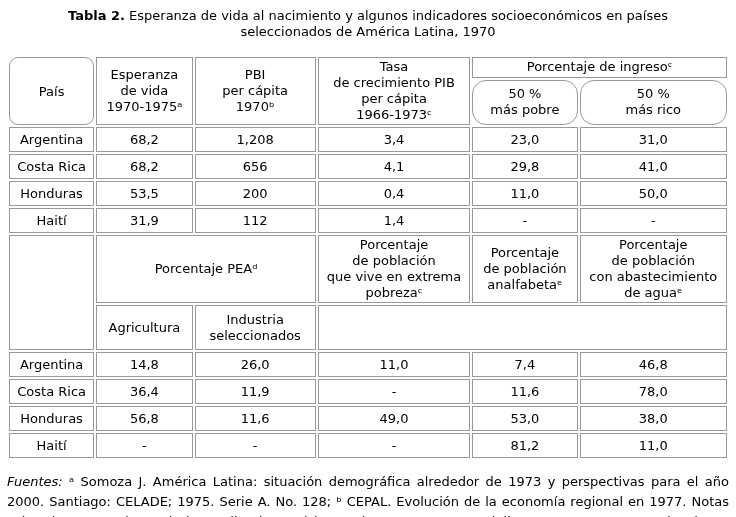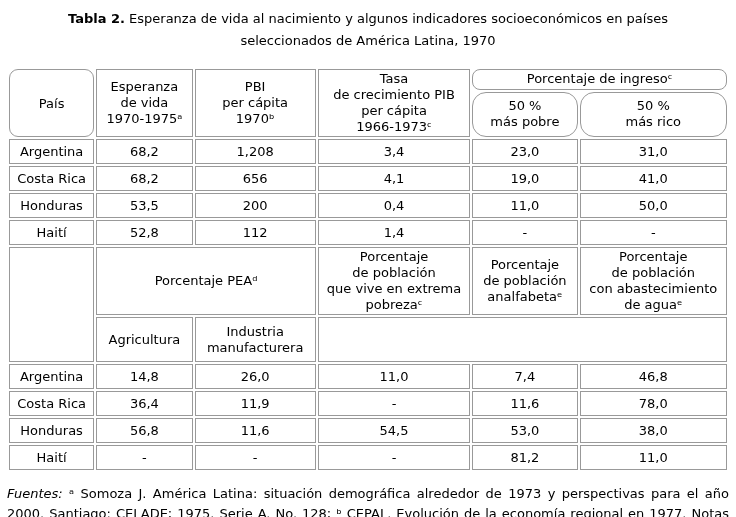--- a/index.html
+++ b/index.html
@@ -9,21 +9,21 @@
     background: #ffffff;
     color: #000000;
     font-family: "DejaVu Sans", "Liberation Sans", sans-serif;
   }
   .title {
     width: 660px;
     margin: 0 auto;
     padding-top: 8px;
     text-align: center;
     font-size: 13px;
-    line-height: 22px;
+    line-height: 16px;
   }
   .title b { font-weight: bold; margin-right: 4px; }
   table.data {
     margin: 15px 0 0 7px;
     border-collapse: separate;
     border-spacing: 2px;
     table-layout: fixed;
     width: 722px;
     font-size: 13px;
   }
@@ -38,21 +38,21 @@
   td.hc {
     white-space: pre-line;
     line-height: 16px;
   }
   td.pais {
     text-align: left;
     vertical-align: bottom;
     padding: 0 0 4px 5px;
     border-radius: 9px;
   }
-  td.h1 { height: 20px; border-radius: 8px; }
+  td.h1 { height: 20px; }
   td.h2 { height: 43px; border-radius: 14px; }
   tr.dr td { height: 25px; }
   td.country { text-align: left; padding-left: 5px; }
   tr.r3 td.hc { height: 53px; }
   tr.r4 td.hc { height: 45px; }
   .fuentes {
     width: 722px;
     margin: 12px 0 0 7px;
     font-size: 13px;
     line-height: 20px;
@@ -102,34 +102,34 @@
     <td>1,208</td>
     <td>3,4</td>
     <td>23,0</td>
     <td>31,0</td>
   </tr>
   <tr class="dr">
     <td class="country">Costa Rica</td>
     <td>68,2</td>
     <td>656</td>
     <td>4,1</td>
-    <td>19,0</td>
+    <td>29,8</td>
     <td>41,0</td>
   </tr>
   <tr class="dr">
     <td class="country">Honduras</td>
     <td>53,5</td>
     <td>200</td>
     <td>0,4</td>
     <td>11,0</td>
     <td>50,0</td>
   </tr>
   <tr class="dr">
     <td class="country">Haití</td>
-    <td>52,8</td>
+    <td>31,9</td>
     <td>112</td>
     <td>1,4</td>
     <td>-</td>
     <td>-</td>
   </tr>
 
   <tr class="r3">
     <td rowspan="2"></td>
     <td class="hc" colspan="2">Porcentaje PEAᵈ</td>
     <td class="hc">Porcentaje
@@ -140,21 +140,21 @@
 de población
 analfabetaᵉ</td>
     <td class="hc">Porcentaje
 de población
 con abastecimiento
 de aguaᵉ</td>
   </tr>
   <tr class="r4">
     <td class="hc">Agricultura</td>
     <td class="hc">Industria
-manufacturera</td>
+seleccionados</td>
     <td colspan="3"></td>
   </tr>
 
   <tr class="dr">
     <td class="country">Argentina</td>
     <td>14,8</td>
     <td>26,0</td>
     <td>11,0</td>
     <td>7,4</td>
     <td>46,8</td>
@@ -164,21 +164,21 @@
     <td>36,4</td>
     <td>11,9</td>
     <td>-</td>
     <td>11,6</td>
     <td>78,0</td>
   </tr>
   <tr class="dr">
     <td class="country">Honduras</td>
     <td>56,8</td>
     <td>11,6</td>
-    <td>54,5</td>
+    <td>49,0</td>
     <td>53,0</td>
     <td>38,0</td>
   </tr>
   <tr class="dr">
     <td class="country">Haití</td>
     <td>-</td>
     <td>-</td>
     <td>-</td>
     <td>81,2</td>
     <td>11,0</td>

